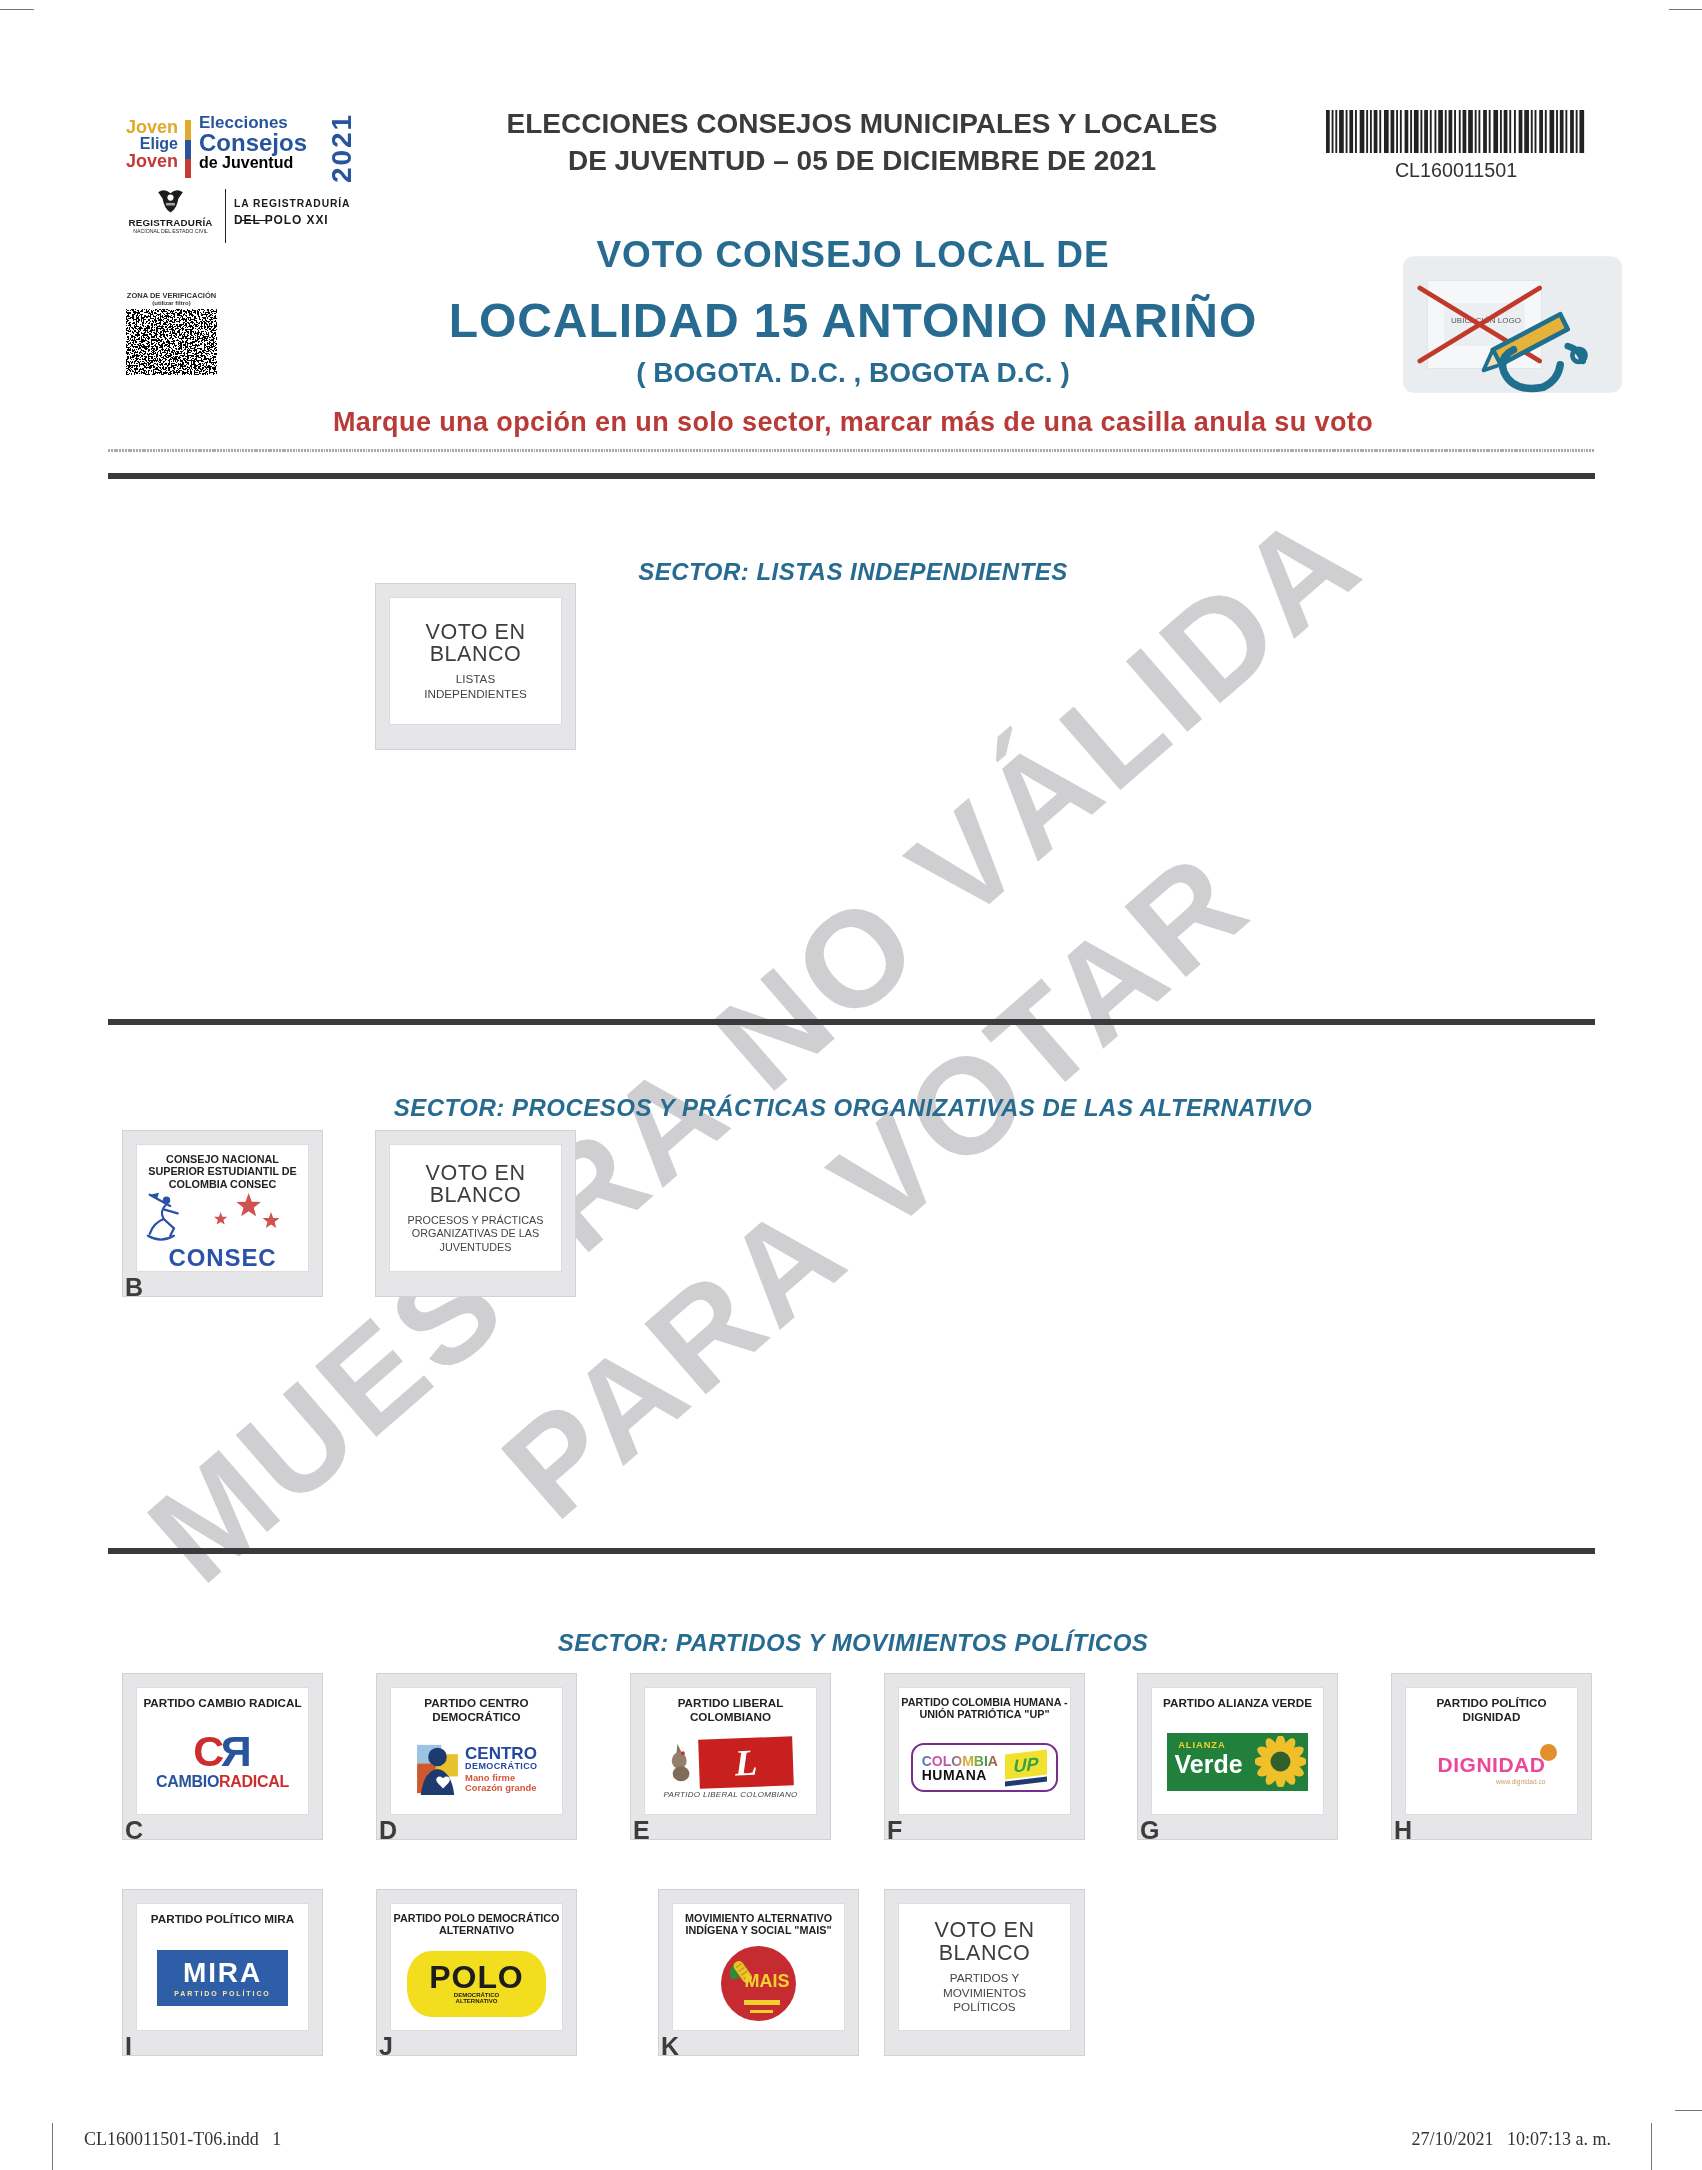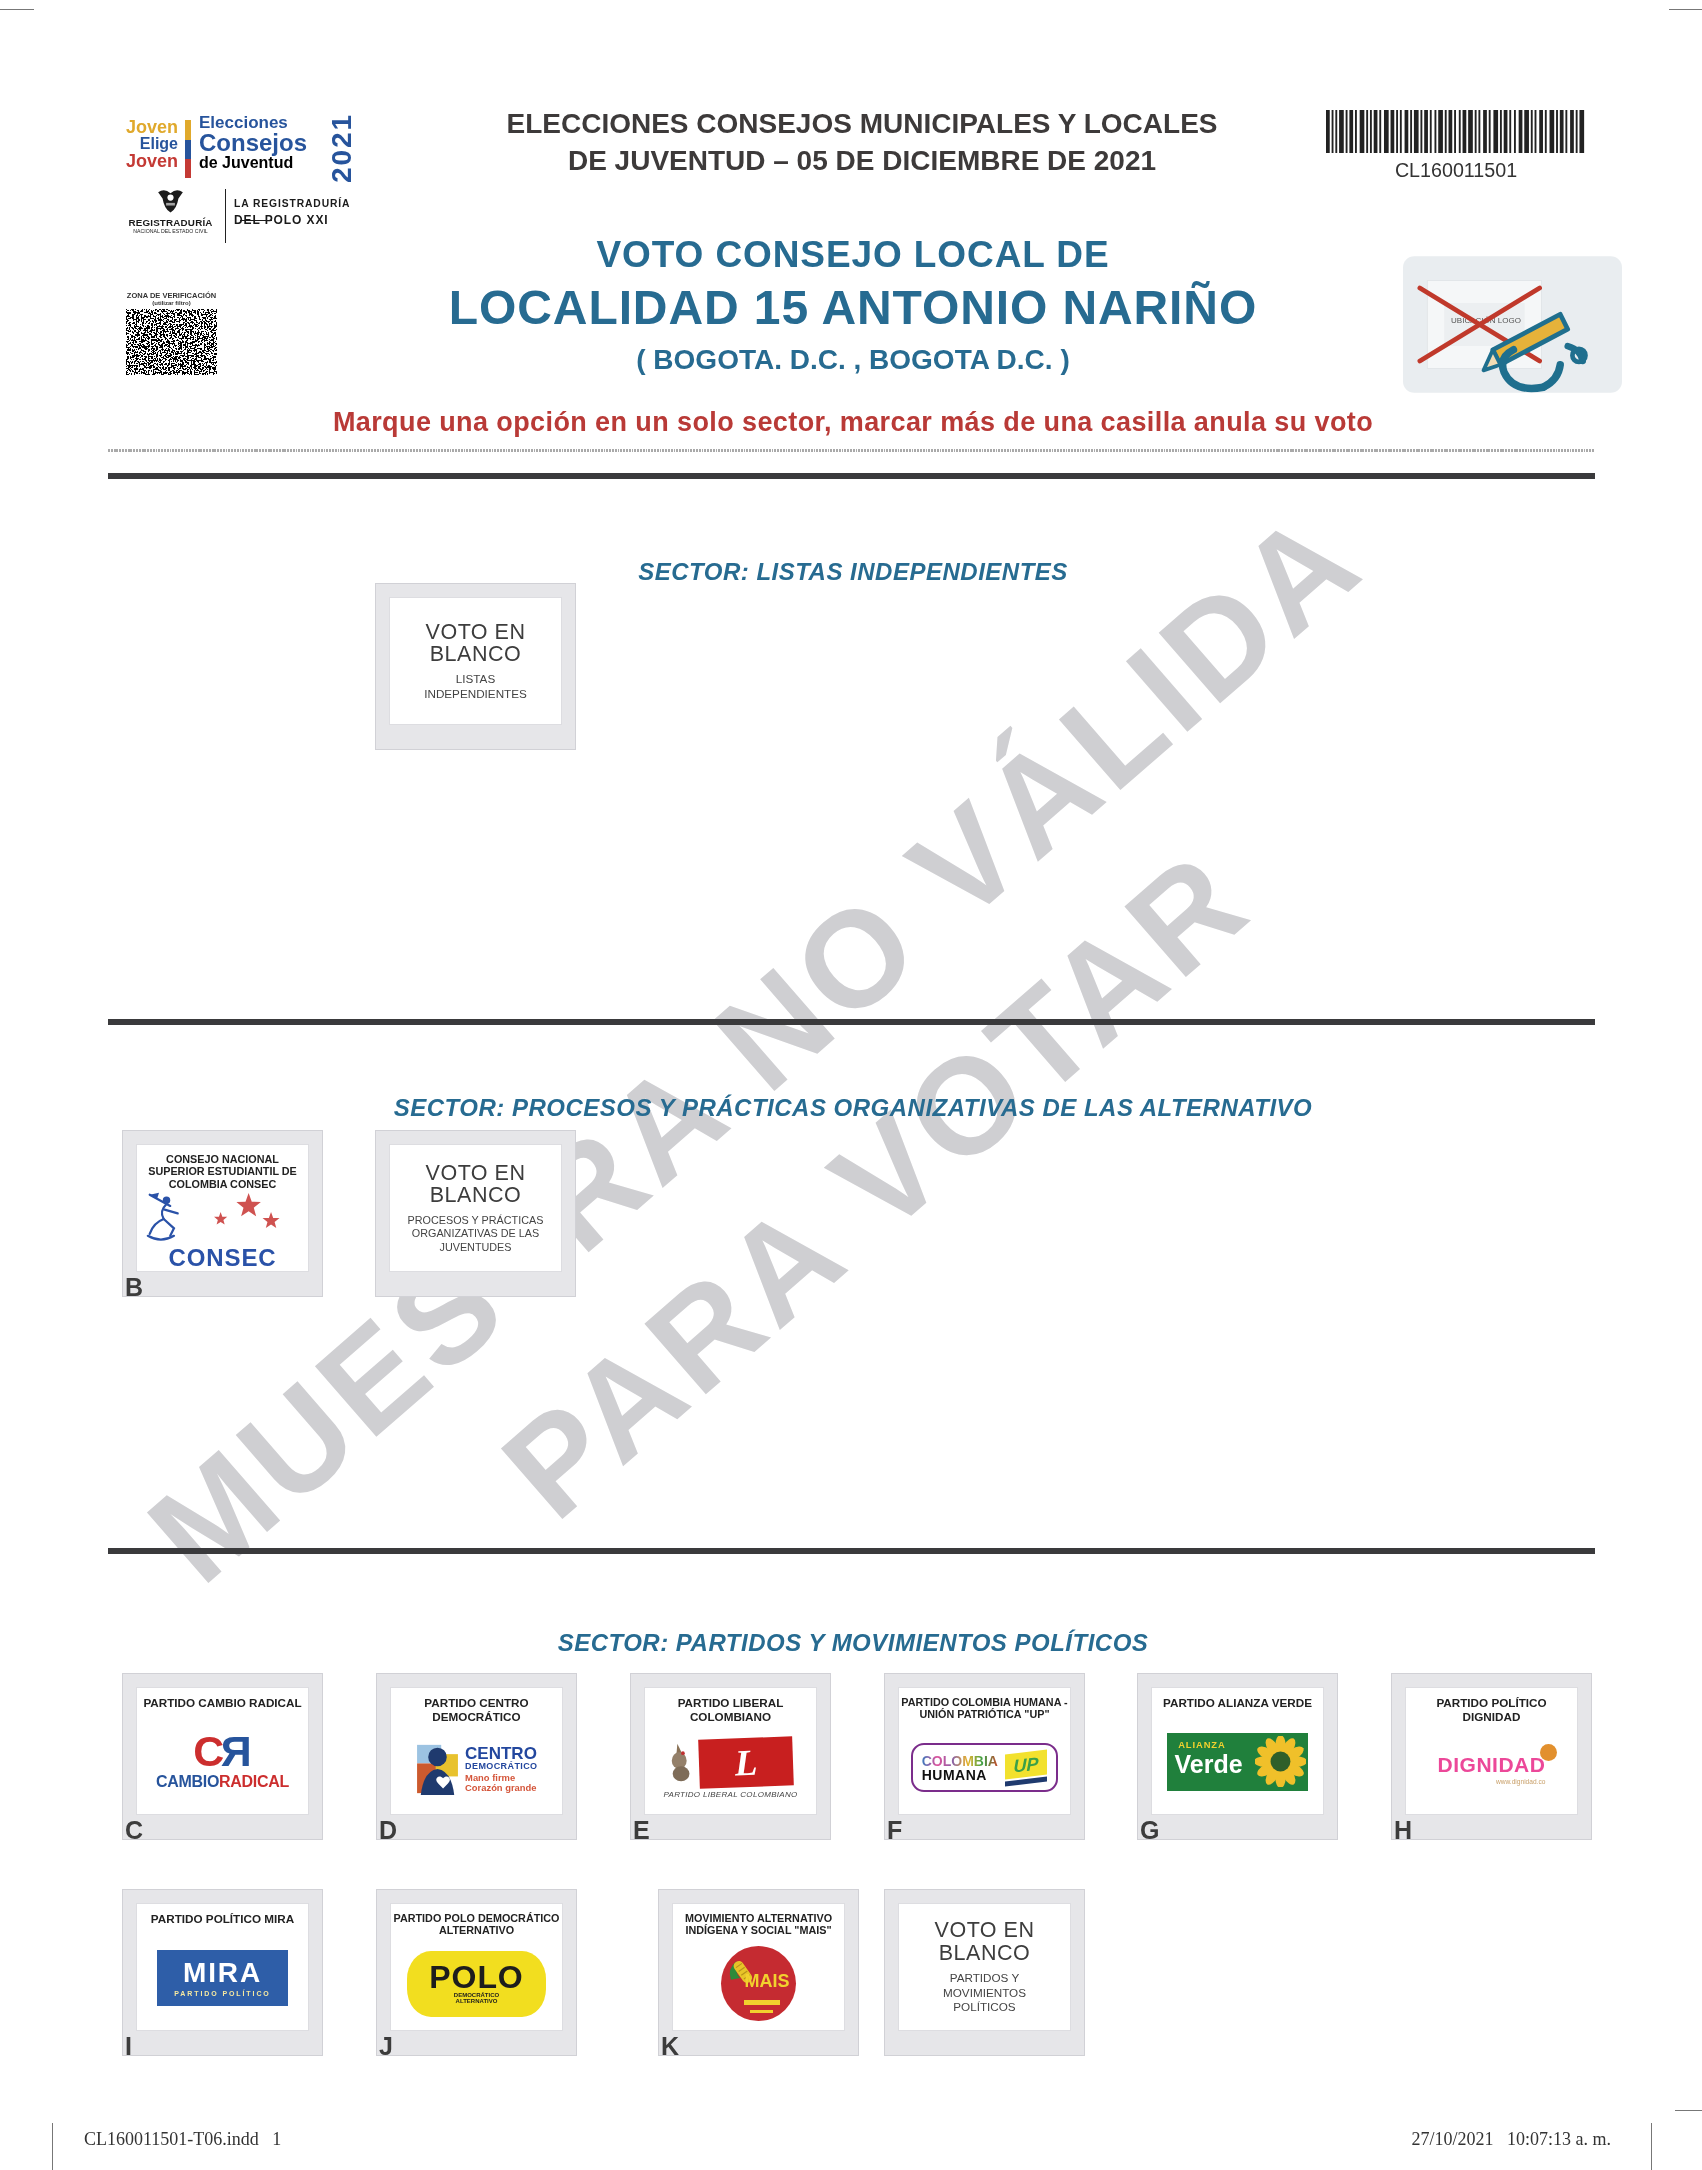--- a/index.html
+++ b/index.html
@@ -46,21 +46,21 @@
   .verify svg{display:block;margin:2.8px auto 0;}
   
   .ph{left:1403px;top:256px;width:219px;height:137px;}
   .ph .base{position:absolute;left:0;top:0;}
   .ph-label{position:absolute;left:36px;top:60px;width:94px;text-align:center;
             font-size:8px;color:#555;z-index:2;}
   .ph .over{position:absolute;left:0;top:0;z-index:3;}
   
   .title{left:108px;top:234px;width:1490px;text-align:center;color:#276b91;}
   .t1{font-size:37px;font-weight:800;letter-spacing:0.9px;}
-  .t2{font-size:48px;font-weight:900;letter-spacing:0.9px;margin-top:4px;}
+  .t2{font-size:48px;font-weight:900;letter-spacing:0.9px;margin-top:17px;}
   .t3{font-size:28px;font-weight:800;margin-top:9.4px;}
   .instr{left:108px;top:407px;width:1490px;text-align:center;color:#b93a37;
          font-size:27px;font-weight:800;letter-spacing:0.4px;}
   .micro{left:108px;top:449px;width:1487px;height:2.8px;opacity:.75;
          background:repeating-linear-gradient(90deg,#8d8d8d 0 1.9px,transparent 1.9px 2.8px);}
   .rule{left:108px;width:1487px;height:5.6px;background:#3a3a3c;}
   
   .wm{left:84px;top:487px;width:1462px;height:1255px;z-index:1;display:flex;
       align-items:center;justify-content:center;pointer-events:none;}
   .wm-inner{transform:rotate(-41deg);text-align:center;color:#cfcfd2;font-weight:800;white-space:nowrap;}

